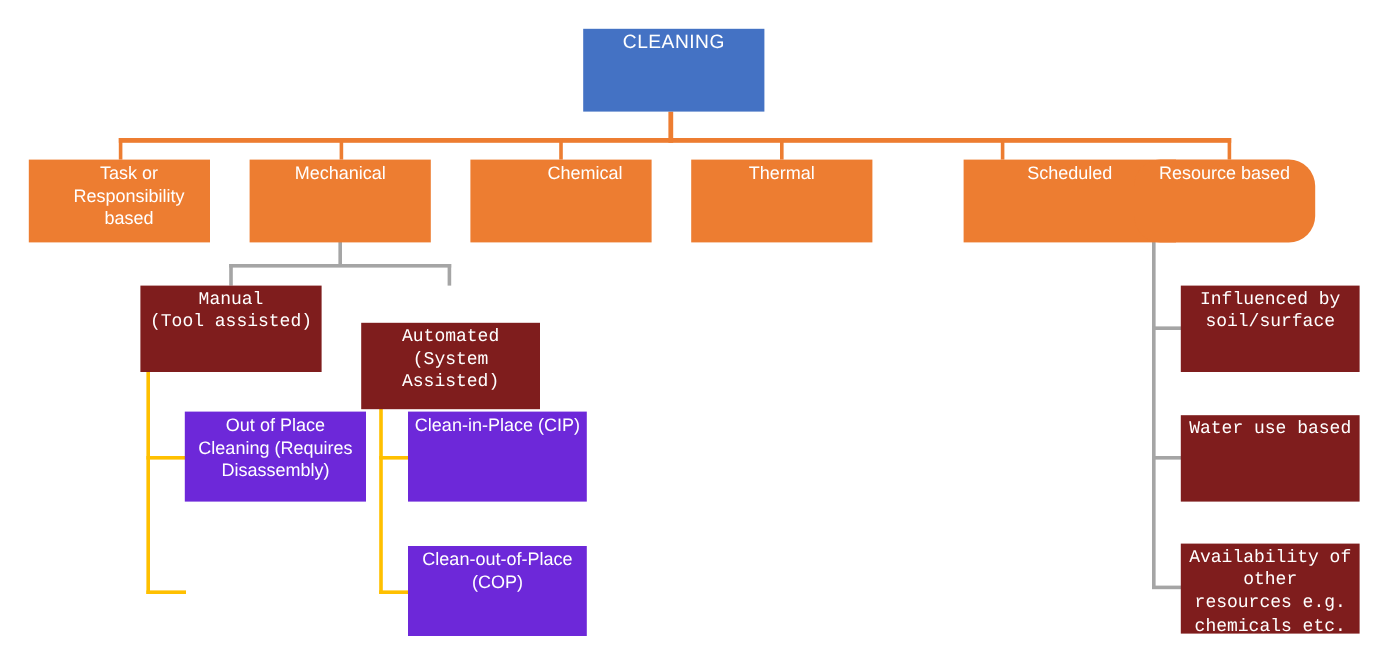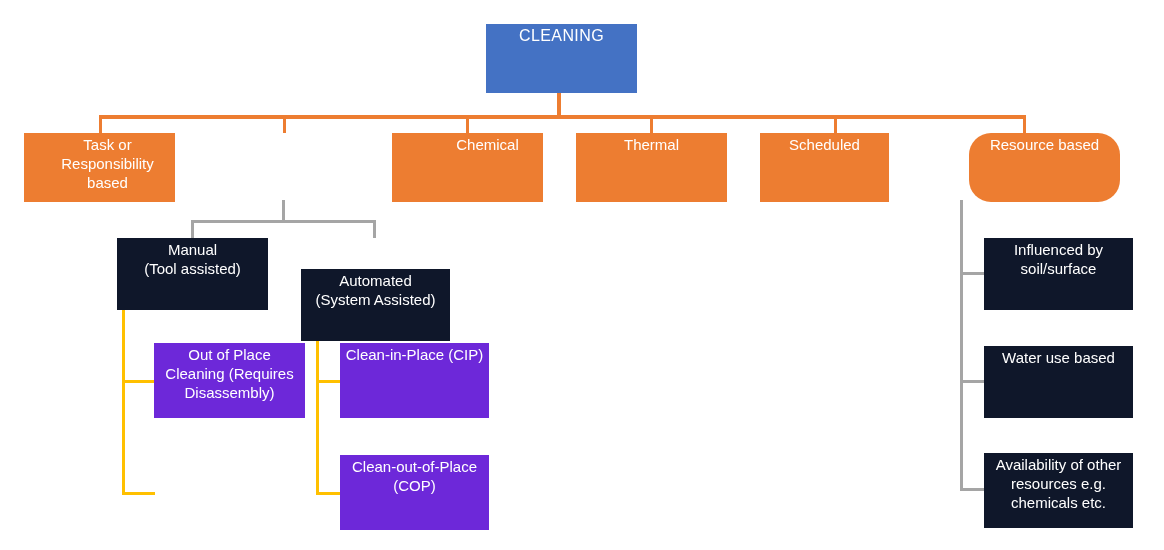--- a/index.html
+++ b/index.html
@@ -29,21 +29,21 @@
     padding: 2px 4px;
     z-index: 3;
   }
   .node .label {
     display: block;
     width: 100%;
     white-space: pre-line;
   }
   .n-root   { background: #4472C4; font-size: 16px; letter-spacing: 0.4px; }
   .n-orange { background: #ED7D31; font-size: 15px; }
-  .n-gray   { background: #0f172a; font-size: 15px; }
+  .n-gray   { background: #7f1d1d; font-size: 15px; font-family: Liberation Mono, monospace; }
   .n-yellow { background: #6d28d9; font-size: 15px; }
 
   .conn {
     position: absolute;
     z-index: 1;
   }
   .c-orange { background: #ED7D31; }
   .c-gray   { background: #A5A5A5; }
   .c-yellow { background: #FFC000; }
 </style>
@@ -81,30 +81,33 @@
 
   <div class="node n-root" style="left:486px; top:24px; width:151px; height:69px;">
     <span class="label">CLEANING</span>
   </div>
 
   <div class="node n-orange" style="left:24px; top:133px; width:151px; height:69px;padding-left:20px;">
     <span class="label">Task or
 Responsibility
 based</span>
   </div>
+  <div class="node n-orange" style="left:208px; top:133px; width:151px; height:69px;">
+    <span class="label">Mechanical</span>
+  </div>
   <div class="node n-orange" style="left:392px; top:133px; width:151px; height:69px;padding-left:44px;">
     <span class="label">Chemical</span>
   </div>
   <div class="node n-orange" style="left:576px; top:133px; width:151px; height:69px;">
     <span class="label">Thermal</span>
   </div>
-  <div class="node n-orange" style="left:760px; top:133px; width:129px; height:69px;">
+  <div class="node n-orange" style="left:803px; top:133px; width:177px; height:69px;">
     <span class="label">Scheduled</span>
   </div>
-  <div class="node n-orange" style="left:969px; top:133px; width:151px; height:69px;border-radius:22px;">
+  <div class="node n-orange" style="left:945px; top:133px; width:151px; height:69px;border-radius:22px;">
     <span class="label">Resource based</span>
   </div>
 
   <div class="node n-gray" style="left:117px; top:238px; width:151px; height:72px;">
     <span class="label">Manual
 (Tool assisted)</span>
   </div>
   <div class="node n-gray" style="left:301px; top:238px; width:149px; height:72px;margin-top:31px;">
     <span class="label">Automated
 (System Assisted)</span>

